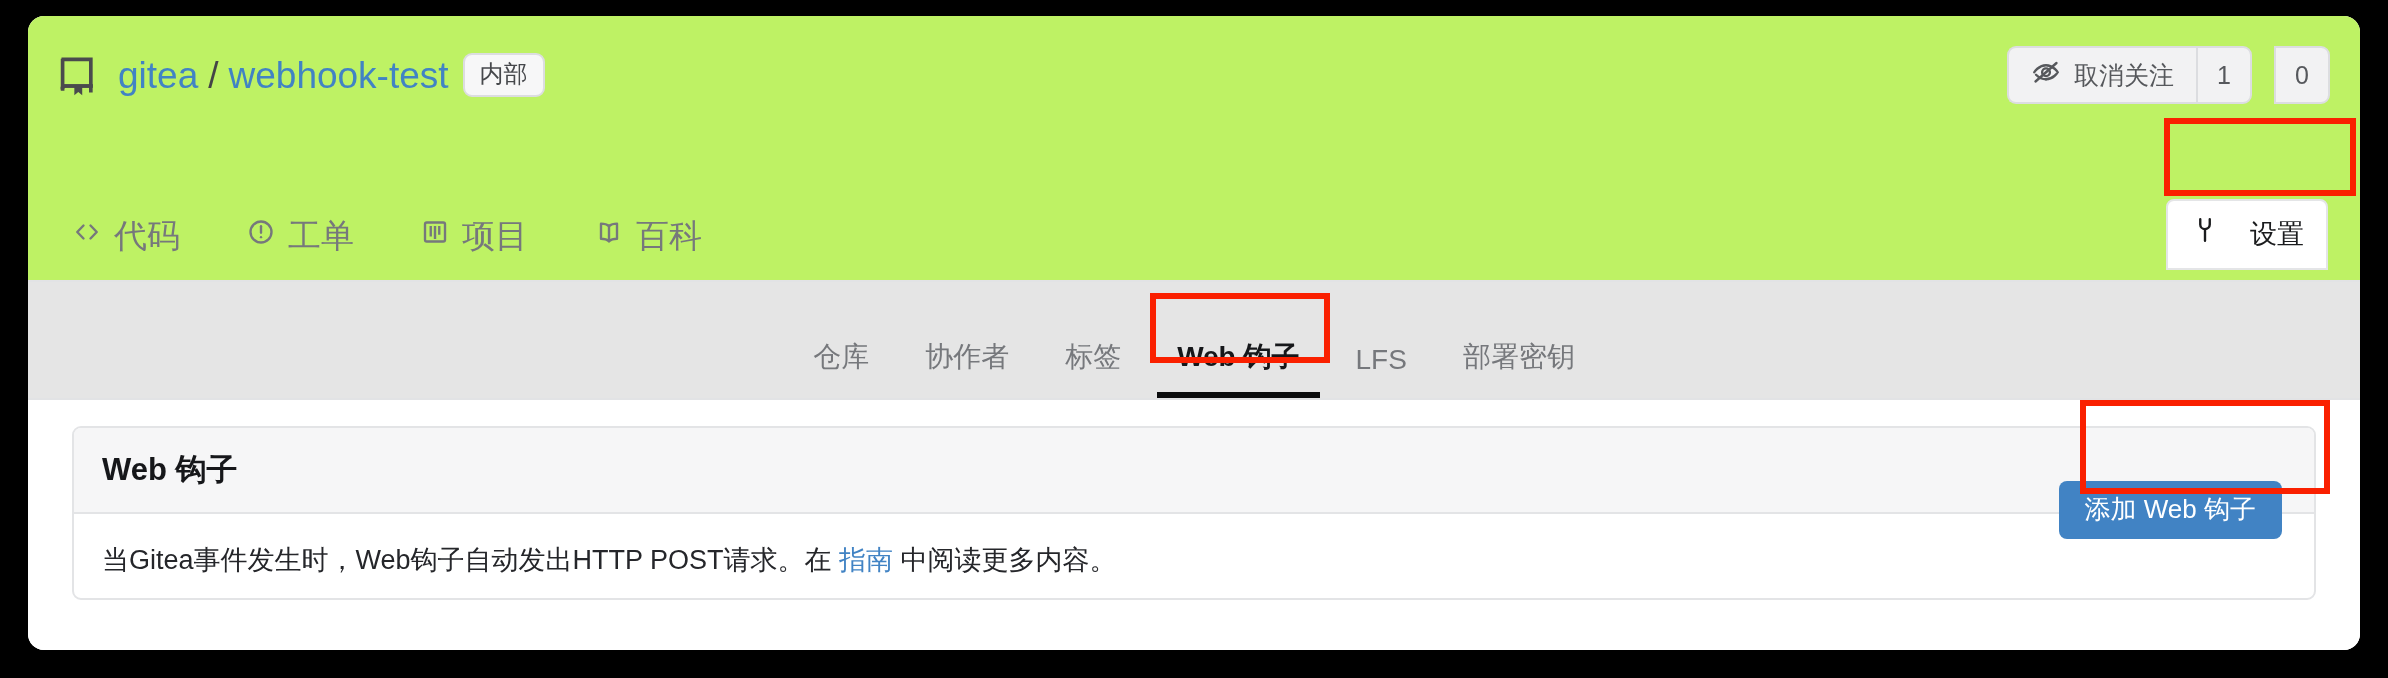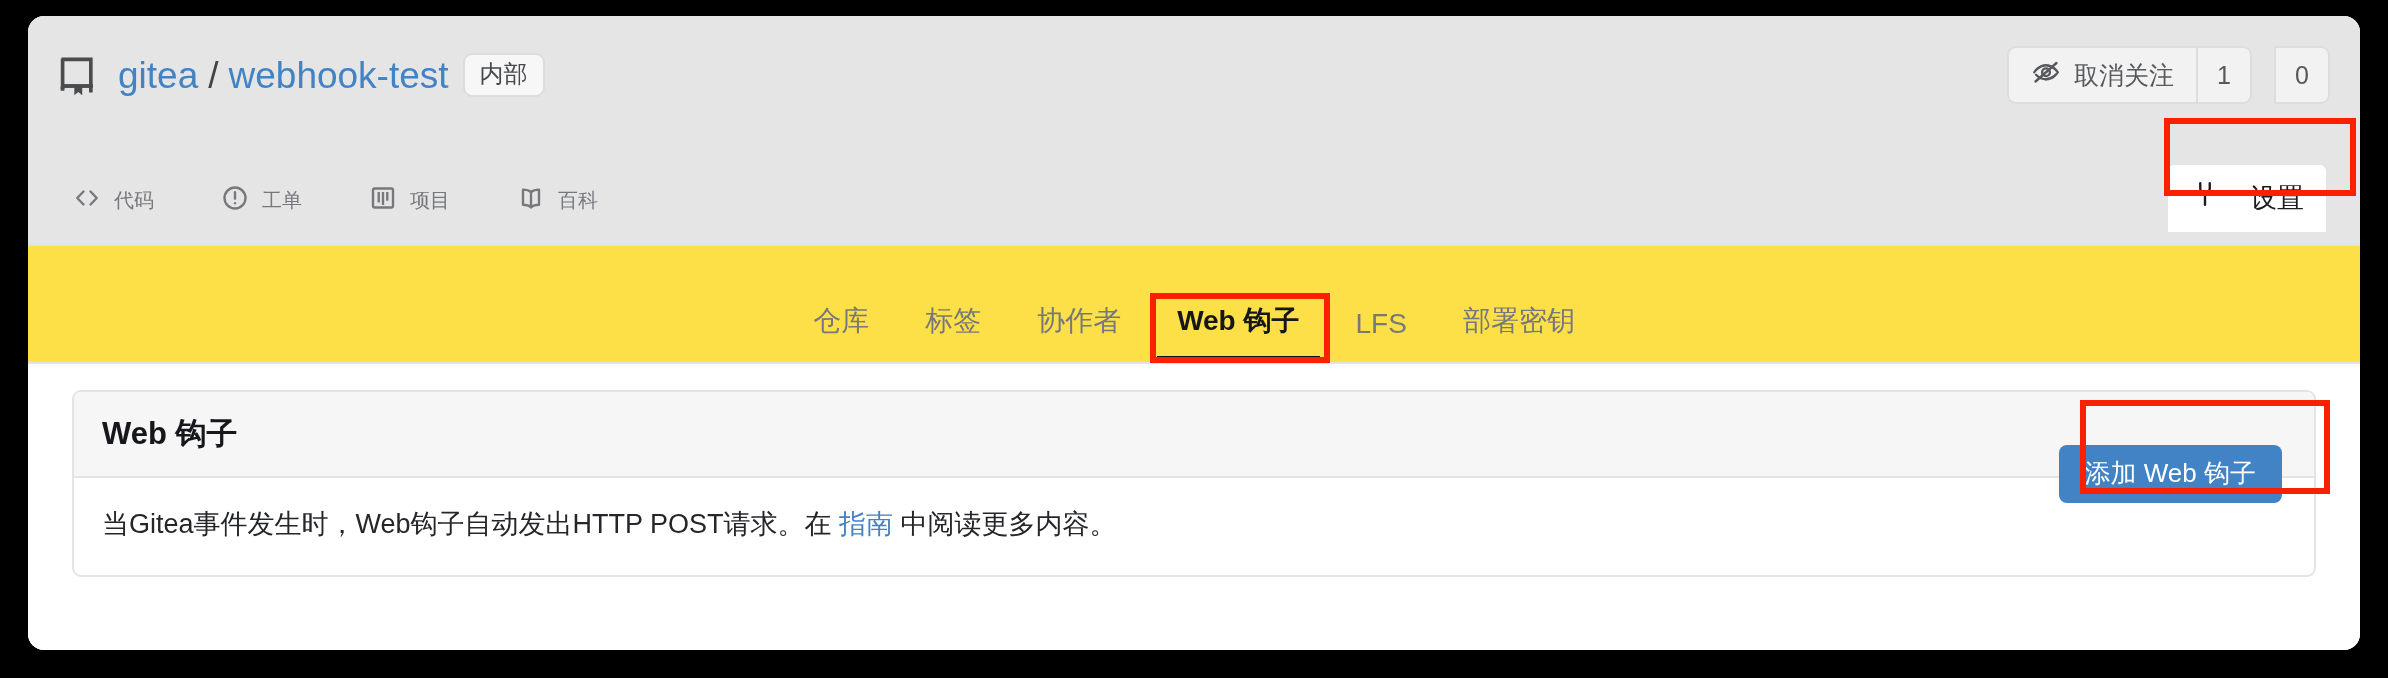--- a/index.html
+++ b/index.html
@@ -22,22 +22,22 @@
     width: 2332px;
     height: 634px;
     background: #ffffff;
     border-radius: 16px;
     overflow: hidden;
   }
 
   
   .repo-header {
     position: relative;
-    height: 230px;
-    background: #e5e5e5;
+    height: 266px;
+    background: #bef264;
     border-bottom: 2px solid #e2e3e5;
     box-sizing: border-box;
     padding-left: 24px;
   }
 
   .repo-title-row {
     position: absolute;
     left: 28px;
     top: 28px;
     right: 28px;
@@ -138,21 +138,21 @@
     bottom: 0;
     display: flex;
     align-items: center;
     gap: 50px;
     height: 88px;
   }
   .repo-nav-item {
     display: flex;
     align-items: center;
     gap: 12px;
-    font-size: 20px;
+    font-size: 33px;
     color: #76787c;
     cursor: pointer;
     padding: 6px 8px;
     white-space: nowrap;
     text-align: center;
   }
 
   
   .settings-wrap {
     position: absolute;
@@ -170,21 +170,21 @@
     border-radius: 8px 8px 0 0;
     padding: 14px 22px 16px;
     cursor: pointer;
     white-space: nowrap;
   }
 
   
   .settings-nav {
     position: relative;
     height: 116px;
-    background: #fde047;
+    background: #e5e5e5;
     border-bottom: 2px solid #e2e3e5;
   }
   .settings-nav-inner {
     position: absolute;
     left: 0;
     right: 0;
     bottom: 0;
     display: flex;
     justify-content: center;
     align-items: flex-end;
@@ -238,21 +238,21 @@
     align-items: center;
     padding: 0 28px;
     box-sizing: border-box;
   }
   .panel-title {
     font-size: 31px;
     color: #16171a;
     font-weight: bold;
   }
   .panel-body {
-    padding: 26px 28px 30px;
+    padding: 26px 28px 17px;
     font-size: 27px;
     color: #25262a;
     line-height: 1.5;
   }
   .panel-body .link {
     color: #4183c4;
     cursor: pointer;
   }
 
   .add-hook-wrap {
@@ -395,22 +395,22 @@
         </span>
         <span>设置</span>
       </div>
     </div>
 
   </div>
 
   <div class="settings-nav">
     <div class="settings-nav-inner">
       <div class="snav-item">仓库</div>
+      <div class="snav-item">协作者</div>
       <div class="snav-item">标签</div>
-      <div class="snav-item">协作者</div>
       <div class="snav-item active">Web 钩子</div>
       <div class="snav-item">LFS</div>
       <div class="snav-item">部署密钥</div>
     </div>
   </div>
 
   <div class="main">
 
     <div class="panel">
 

